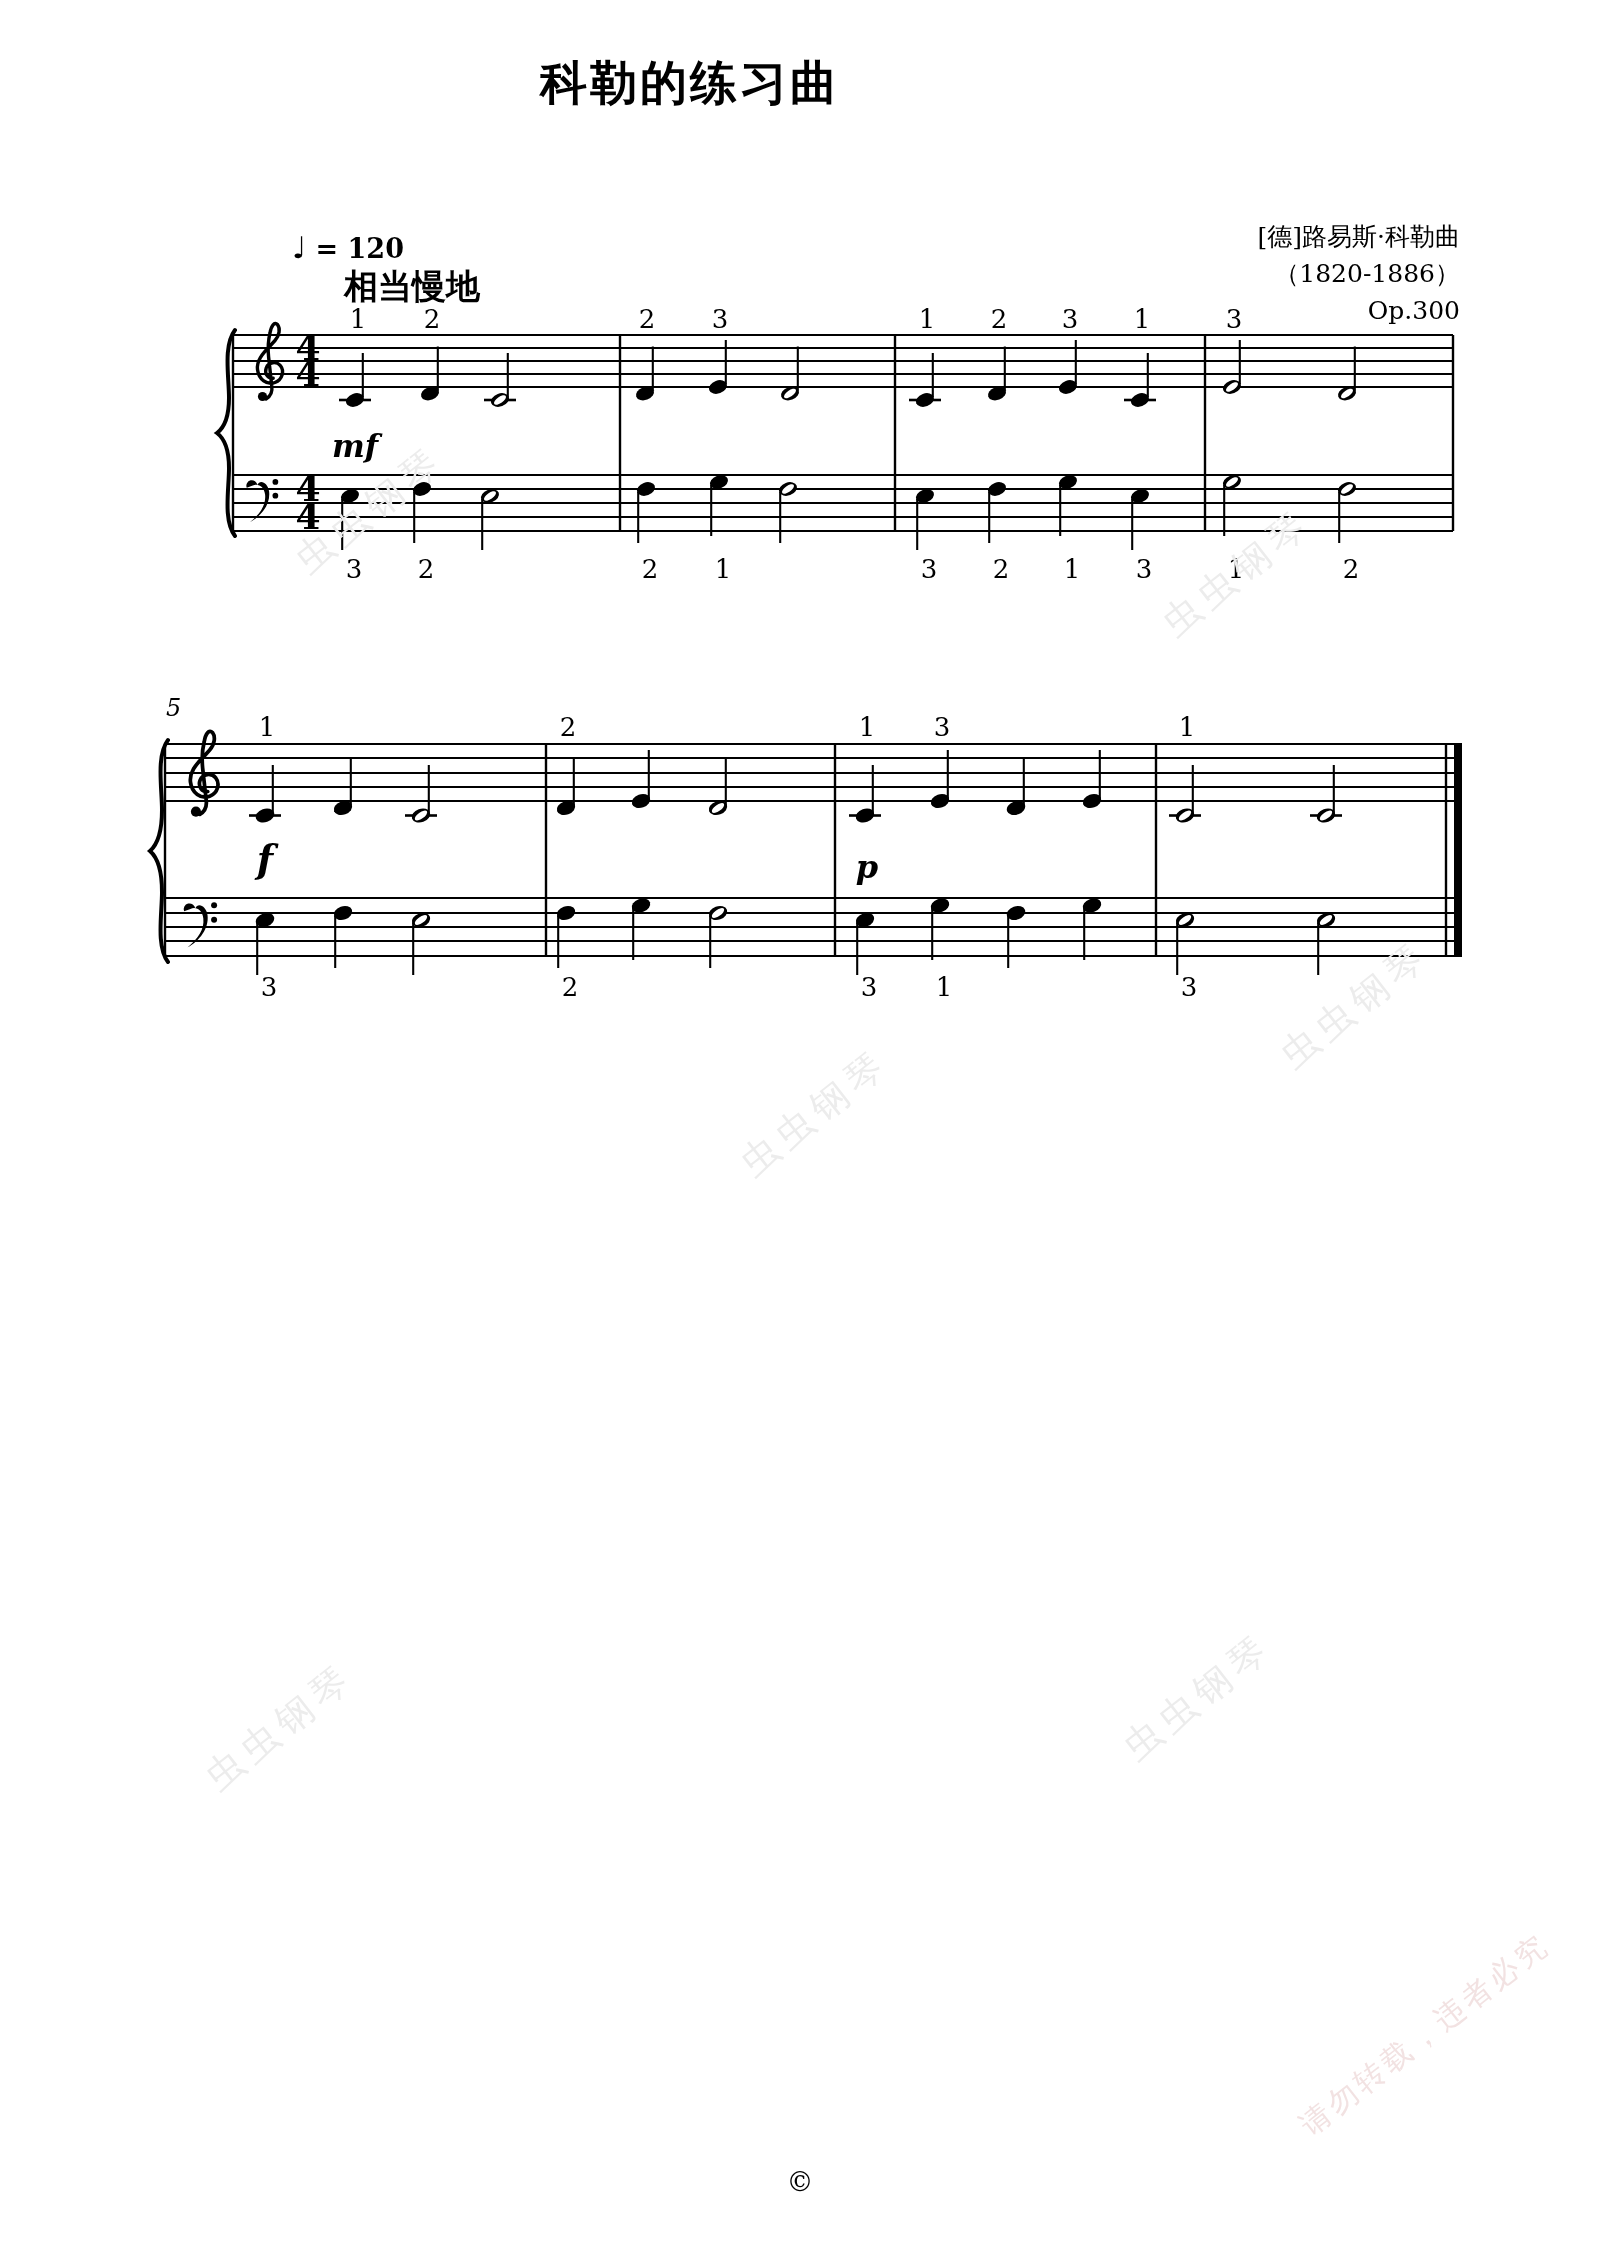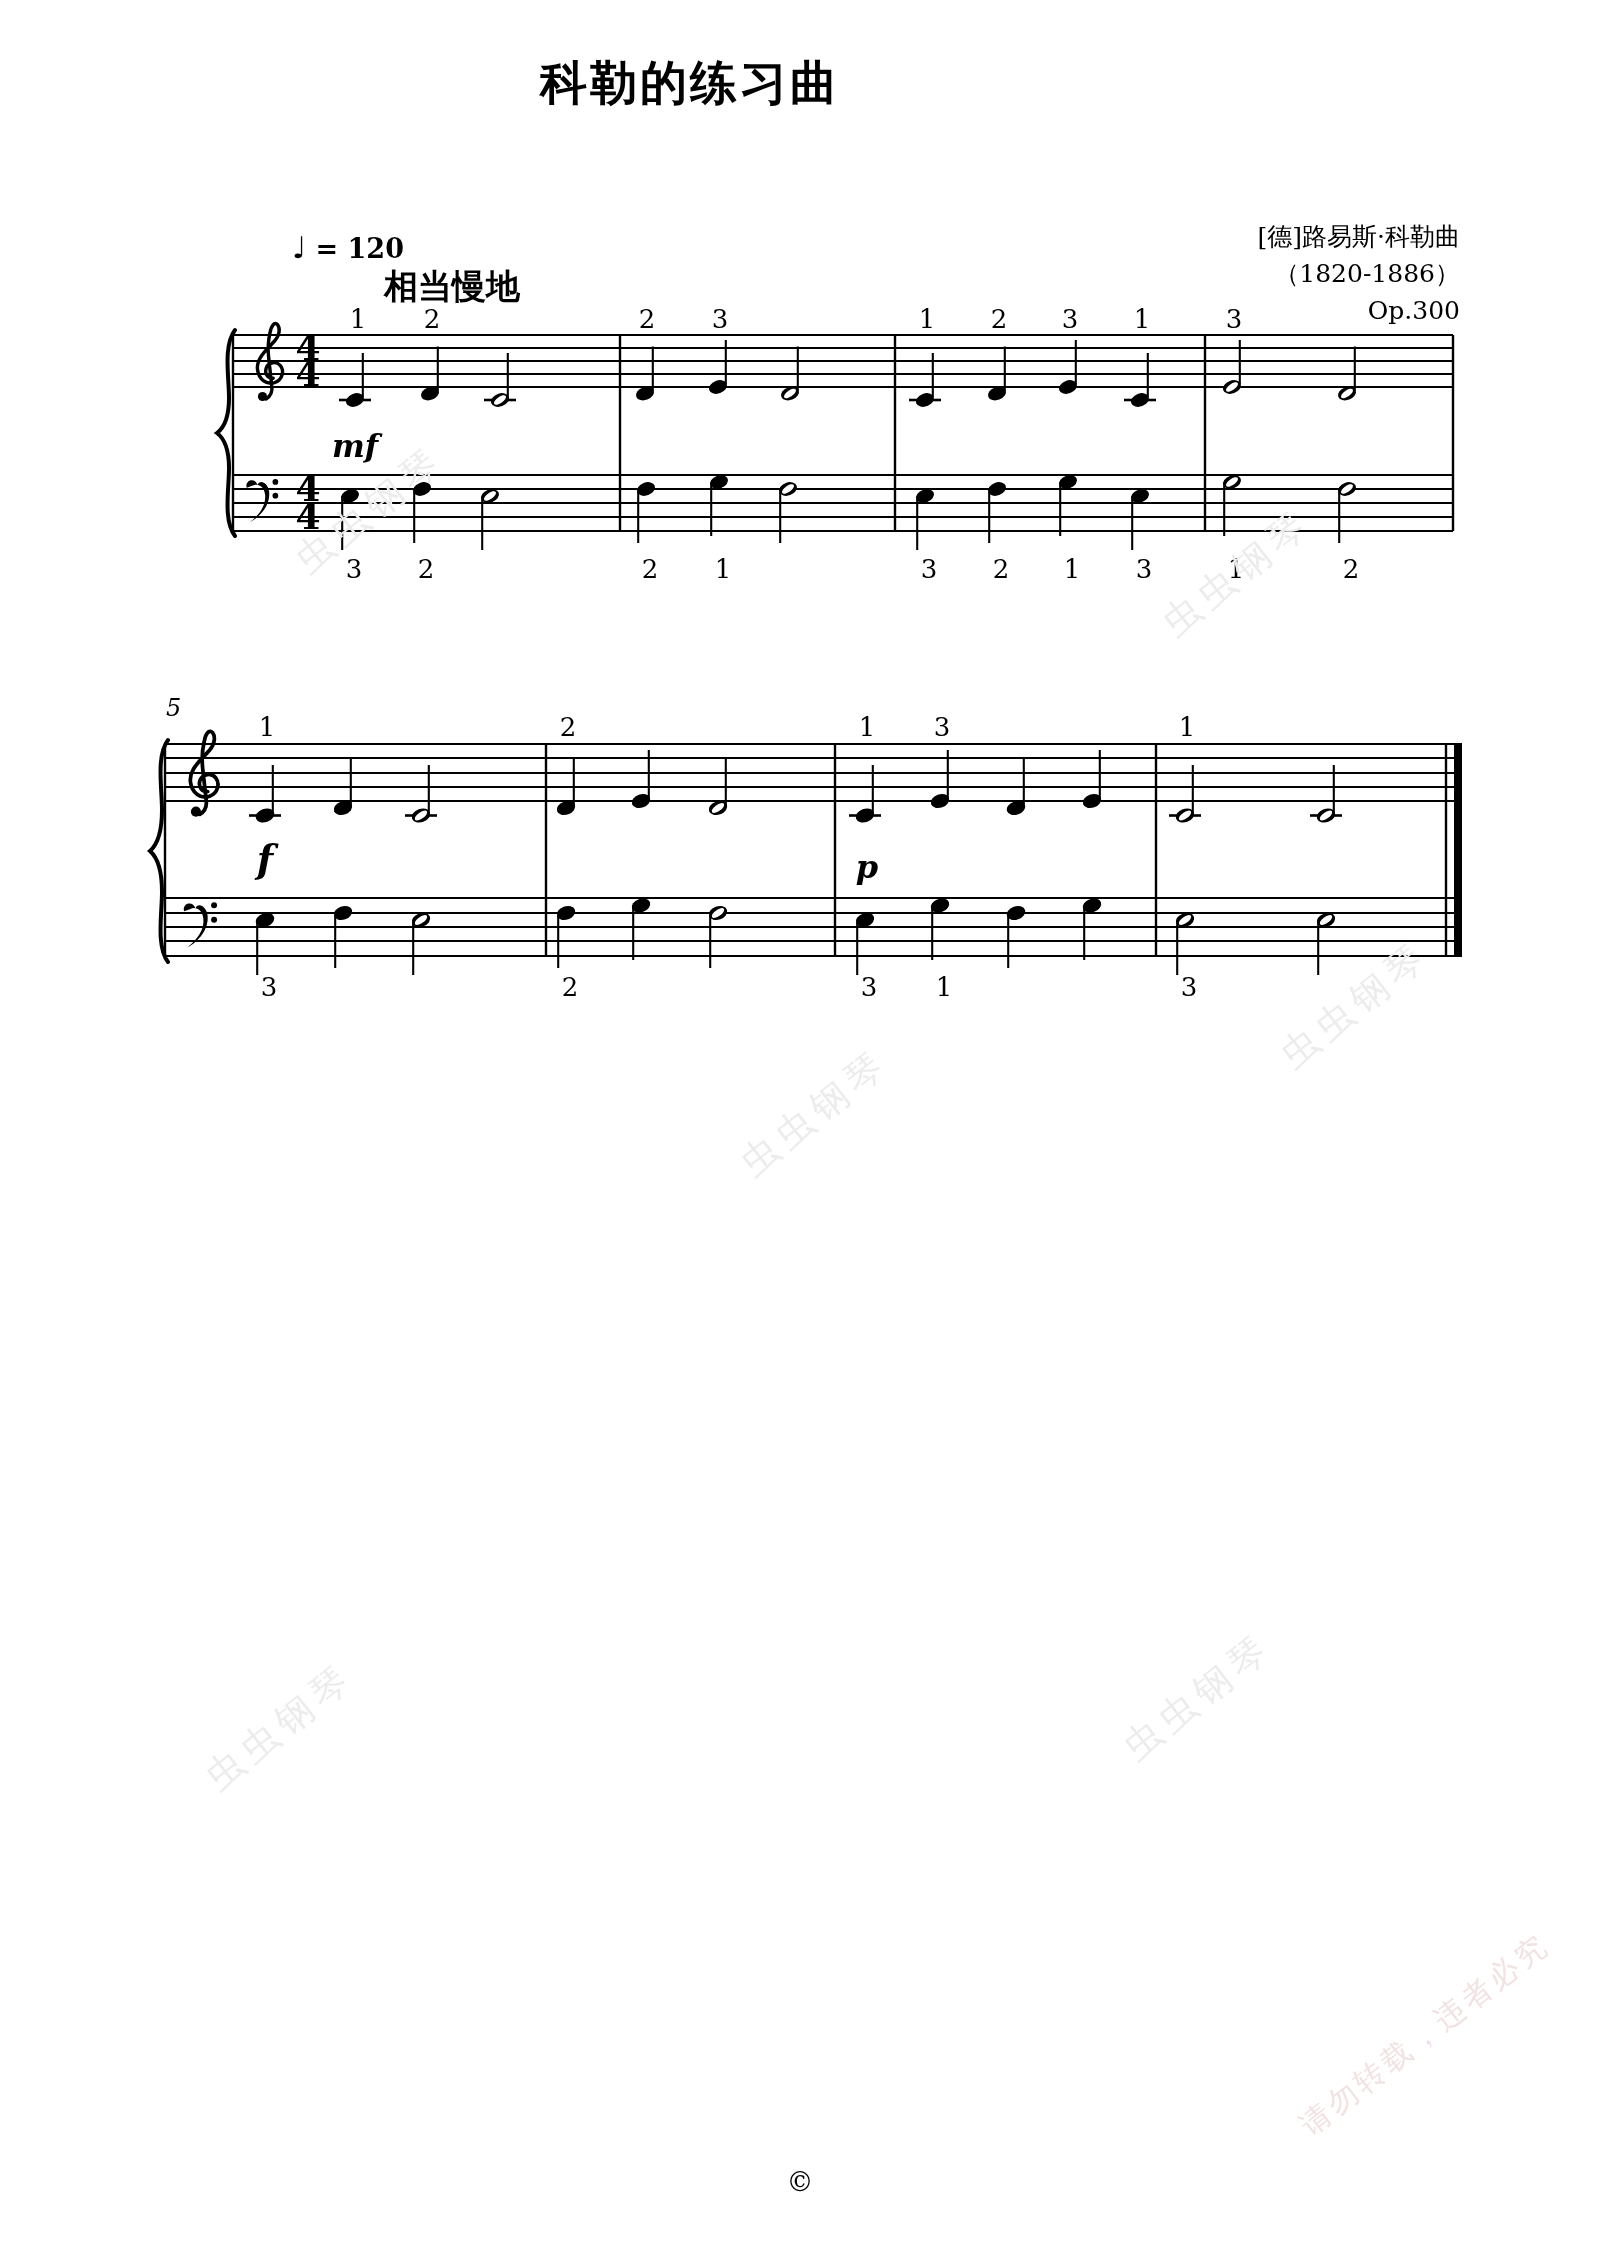--- a/index.html
+++ b/index.html
@@ -3,21 +3,21 @@
 <meta charset="utf-8">
 <style>
   html,body{margin:0;padding:0;background:#fff;}
   .page{position:relative;width:1600px;height:2263px;background:#fff;overflow:hidden;
         font-family:"DejaVu Serif","Liberation Serif",serif;color:#000;}
   .abs{position:absolute;}
   .title{left:0;top:52px;width:1380px;text-align:center;font-size:47px;font-weight:bold;letter-spacing:3px;}
   .composer{right:140px;top:218px;text-align:right;font-size:25px;line-height:37px;}
   .tempo{left:292px;top:230px;font-size:27px;font-weight:bold;}
   .tempo .qnote{font-family:"DejaVu Sans",sans-serif;font-size:30px;}
-  .expression{left:344px;top:264px;font-size:34px;font-weight:bold;font-family:"DejaVu Sans","Liberation Sans",sans-serif;margin-left:40px;}
+  .expression{left:344px;top:264px;font-size:34px;font-weight:bold;font-family:"DejaVu Sans","Liberation Sans",sans-serif;}
   .copyright{left:0;top:2166px;width:1600px;text-align:center;font-size:27px;}
   .wm{color:#ececec;font-size:37px;letter-spacing:7px;white-space:nowrap;
       font-family:"DejaVu Sans","Liberation Sans",sans-serif;
       transform:translate(-50%,-50%) rotate(-38deg);}
   .wm-notice{color:#f2e2e2;font-size:30px;letter-spacing:4px;white-space:nowrap;
       font-family:"DejaVu Sans","Liberation Sans",sans-serif;
       transform:translate(-50%,-50%) rotate(-38deg);}
   svg{overflow:visible;}
   .sline{stroke:#000;stroke-width:1.8;}
   .bar{stroke:#000;stroke-width:2.4;}

